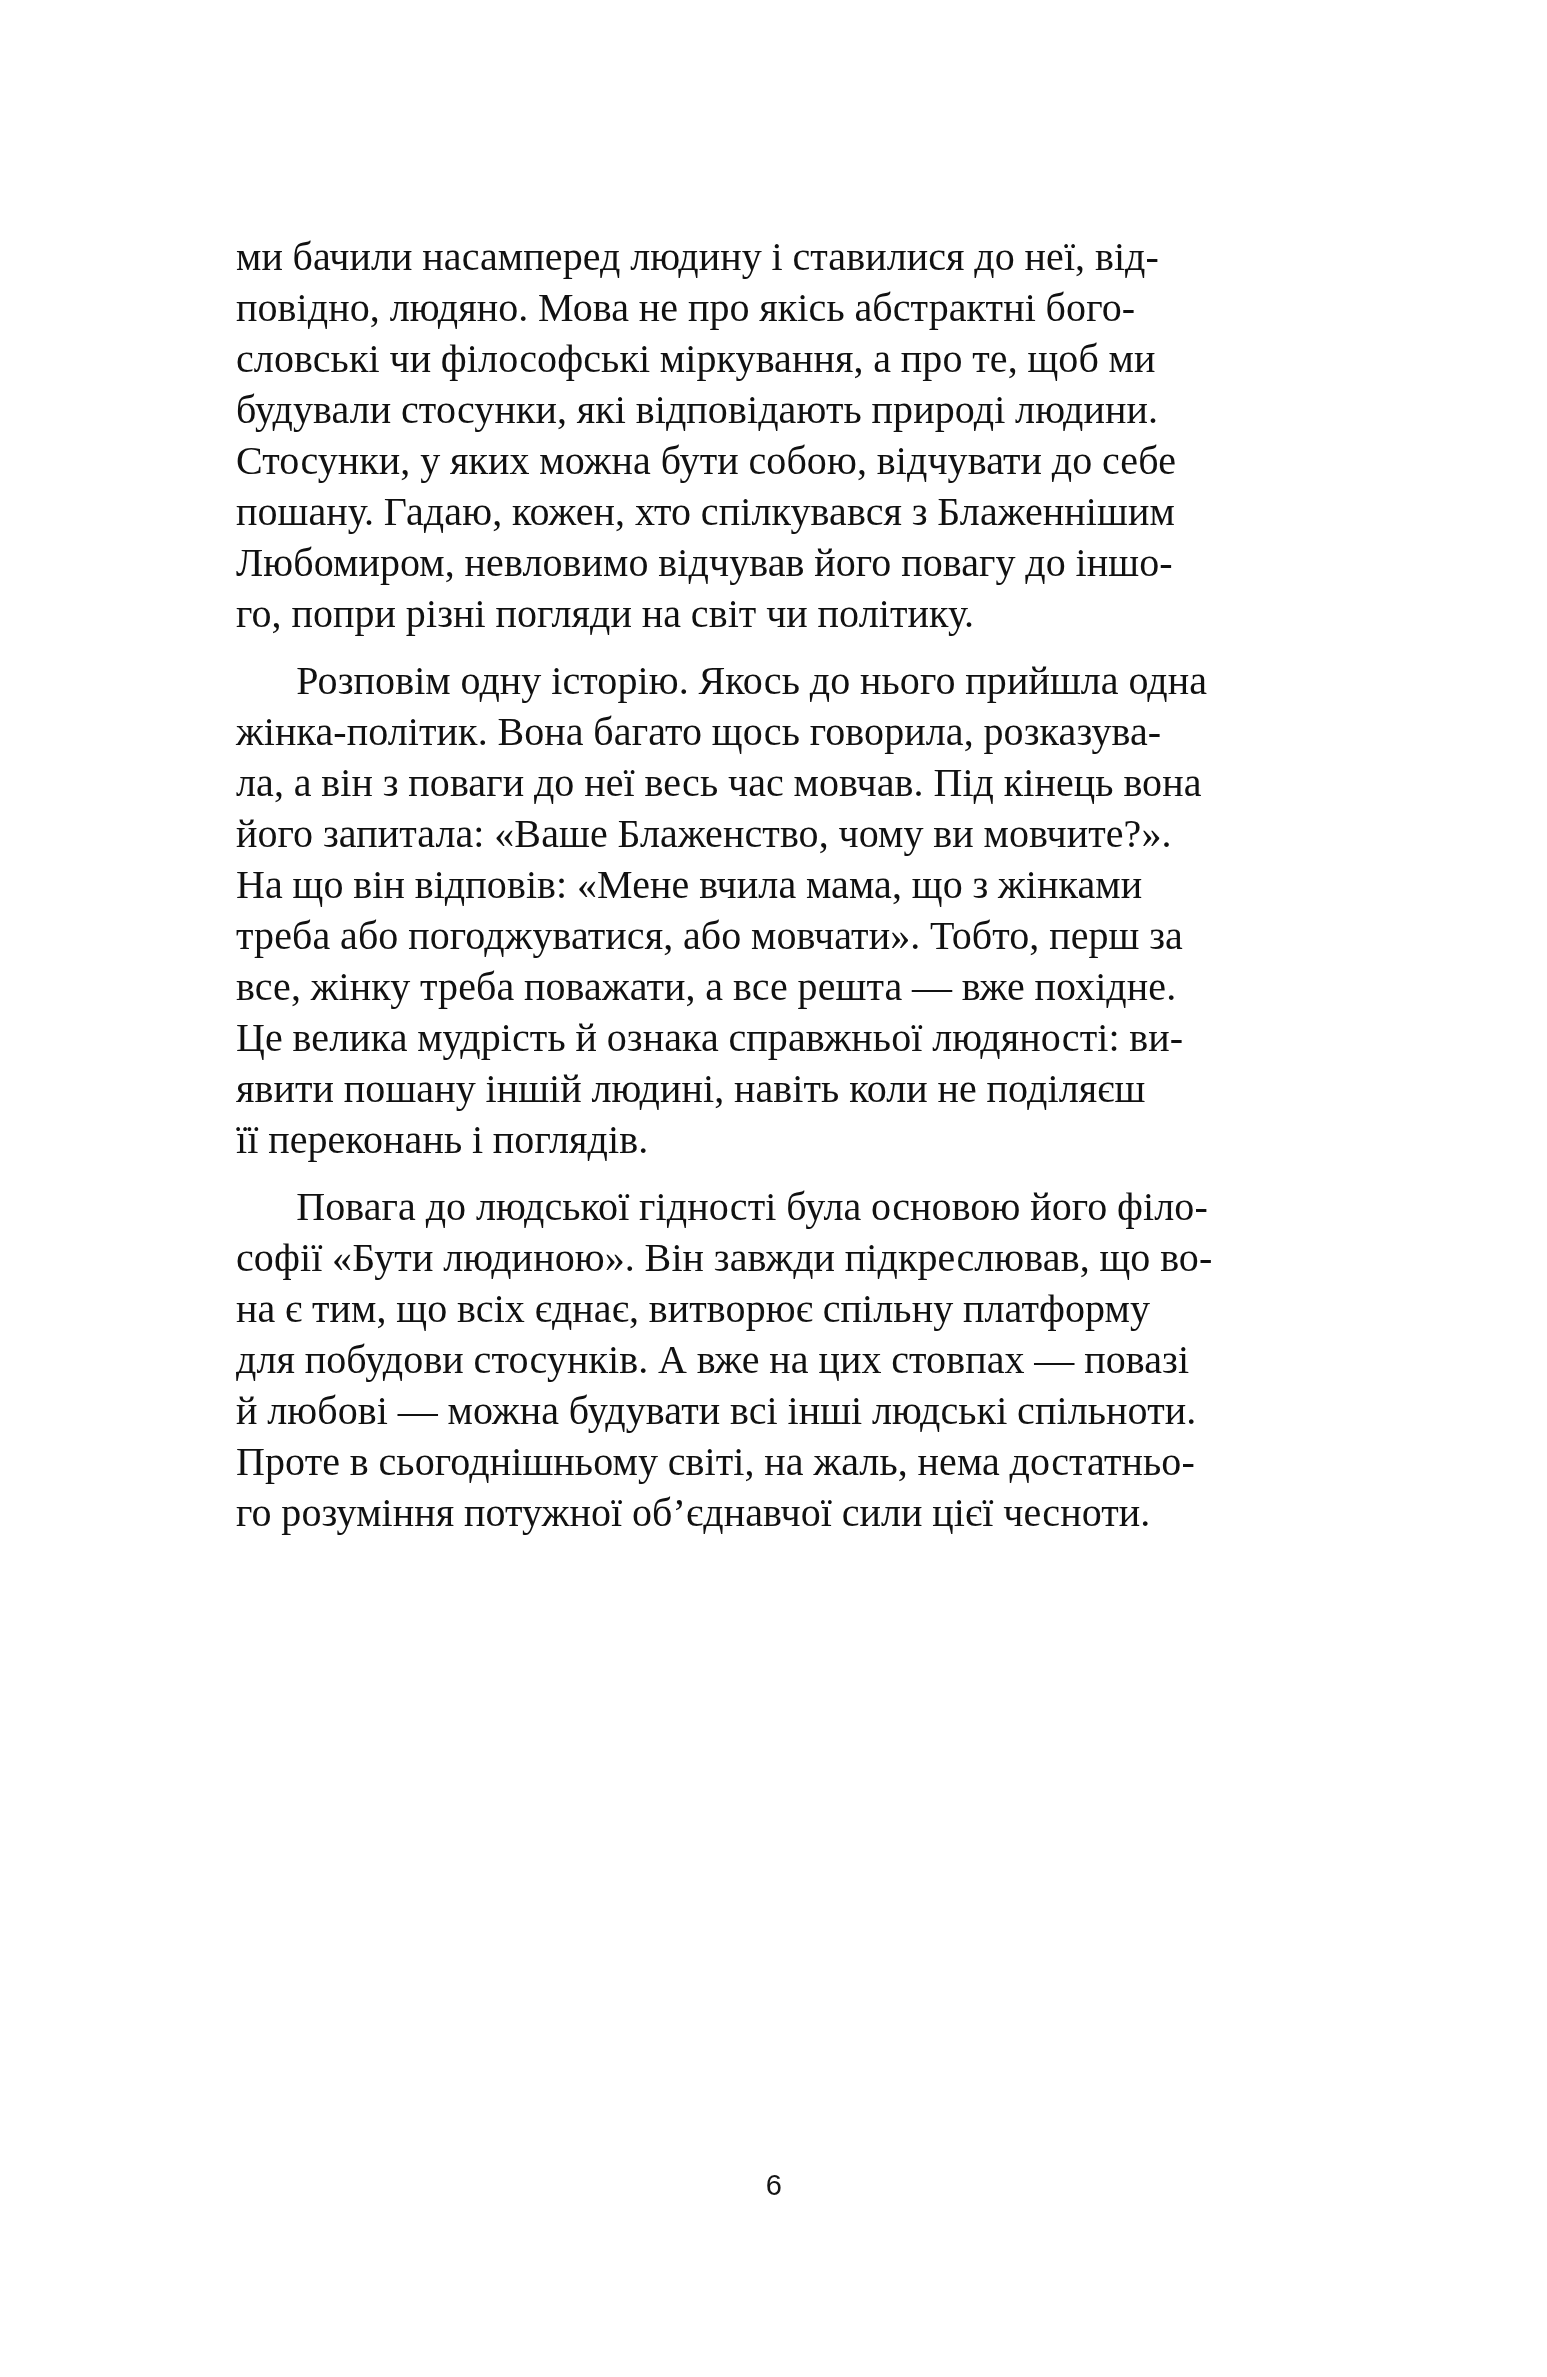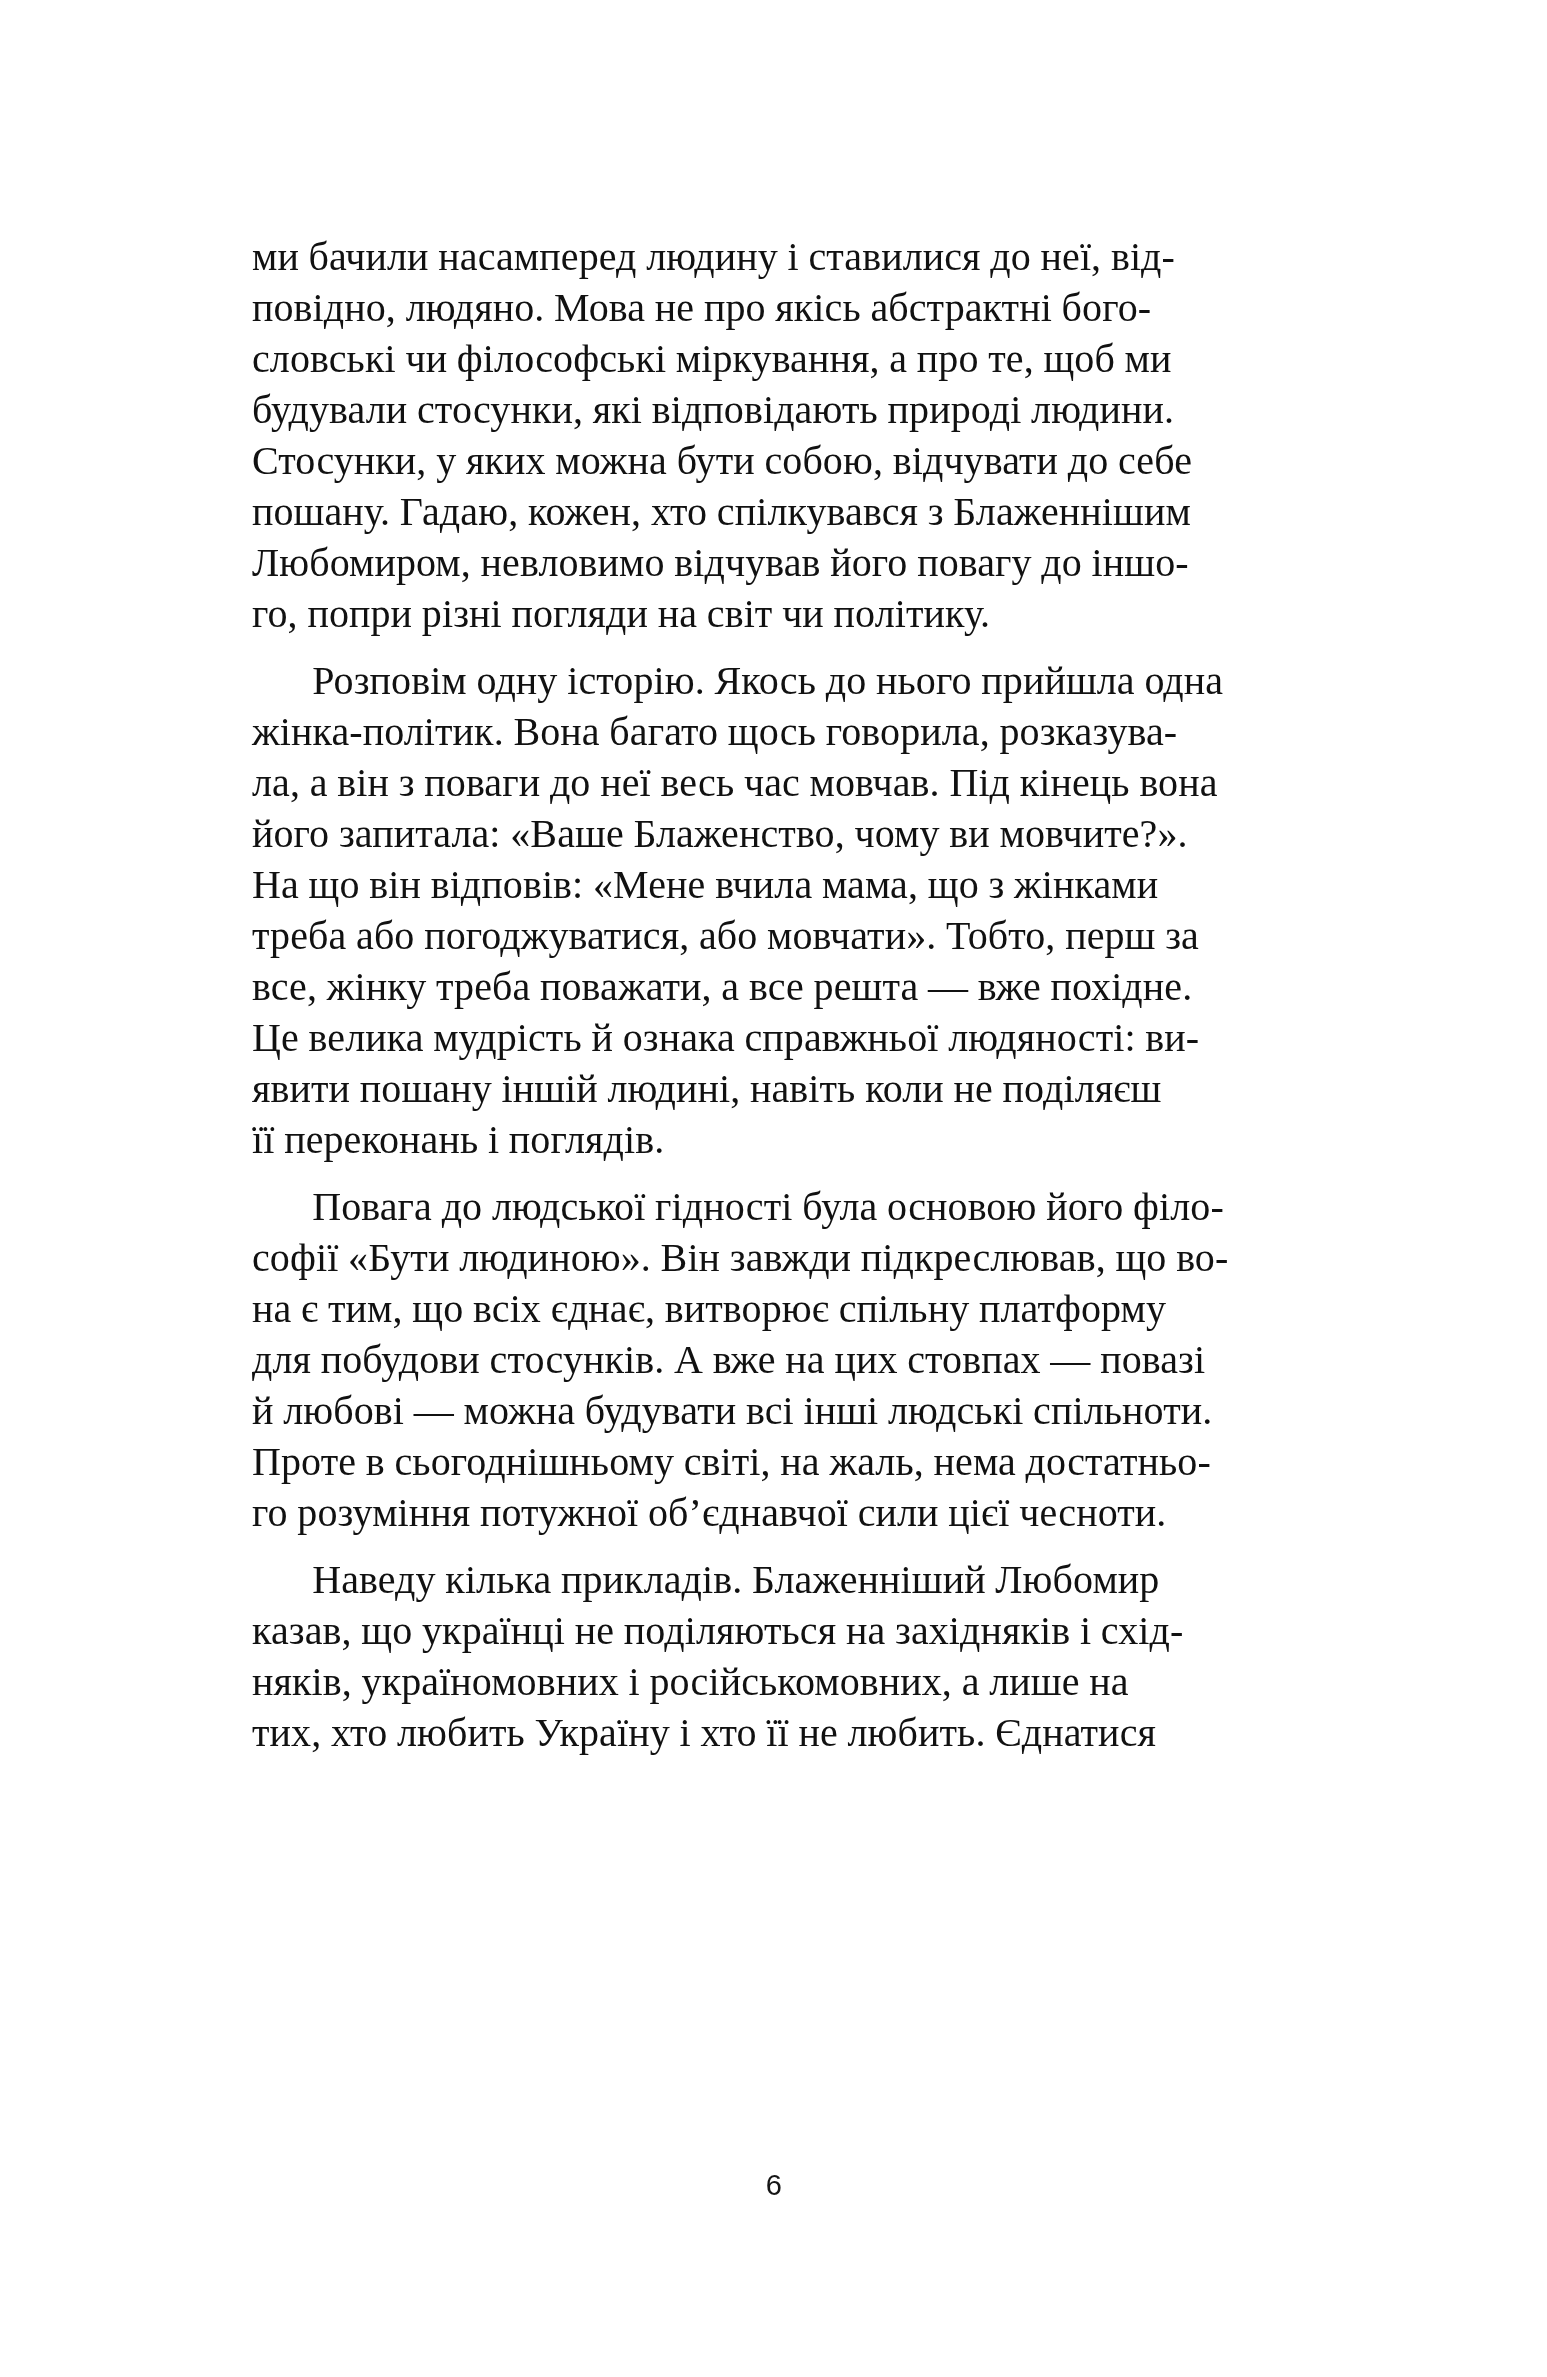--- a/index.html
+++ b/index.html
@@ -18,21 +18,21 @@
     width: 1548px;
     height: 2377px;
     background: #ffffff;
     box-sizing: border-box;
     overflow: hidden;
   }
 
   
   .text-block {
     position: absolute;
-    left: 252px;
+    left: 236px;
     top: 231px;
     width: 1142px;
   }
 
   .para {
     margin: 0;
     font-size: 40px;
     line-height: 51px;
     text-align: justify;
     text-justify: inter-word;
@@ -89,23 +89,19 @@
 її переконань і поглядів.</p>
 
     <p class="para">  Повага до людської гідності була основою його філо-
 софії «Бути людиною». Він завжди підкреслював, що во-
 на є тим, що всіх єднає, витворює спільну платформу
 для побудови стосунків. А вже на цих стовпах — повазі
 й любові — можна будувати всі інші людські спільноти.
 Проте в сьогоднішньому світі, на жаль, нема достатньо-
 го розуміння потужної об’єднавчої сили цієї чесноти.</p>
 
-    <p class="para">  Наведу кілька прикладів. Блаженніший Любомир
-казав, що українці не поділяються на західняків і схід-
-няків, україномовних і російськомовних, а лише на
-тих, хто любить Україну і хто її не любить. Єднатися</p>
 
   </div>
 
   <div class="folio">6</div>
 
 </div>
 
 
 </body></html>

